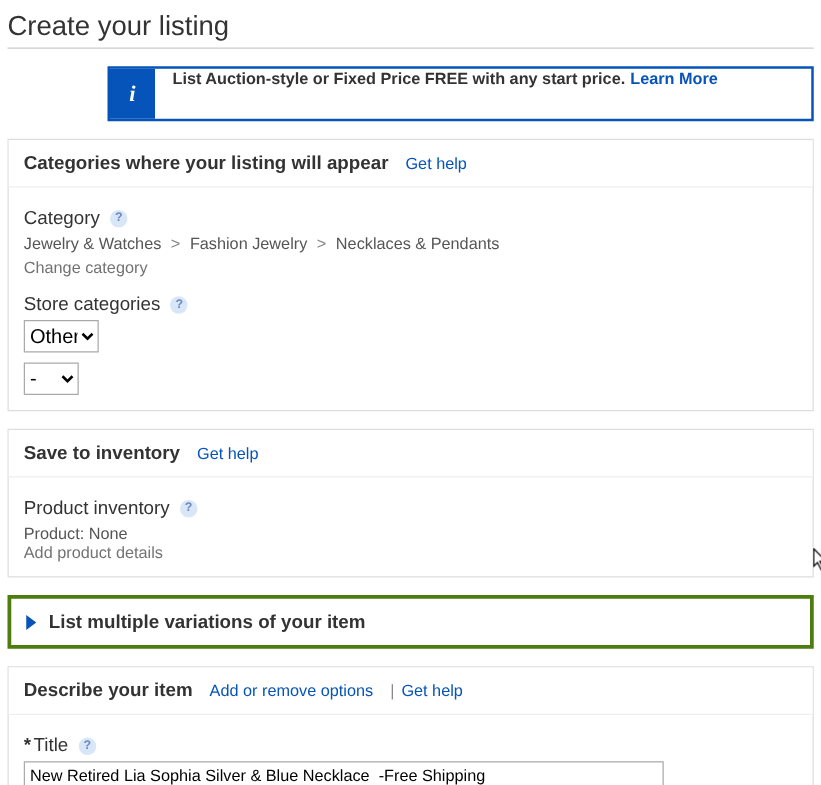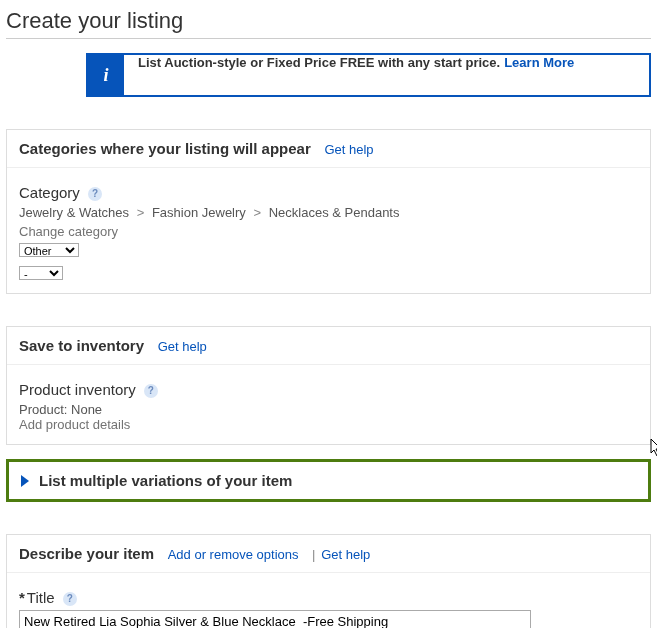--- a/index.html
+++ b/index.html
@@ -4,35 +4,35 @@
 <style>
 html,body{margin:0;padding:0;font-family:Arial,Helvetica,sans-serif;font-size:13px;color:#333;background:#fff}
 body{width:657px}
 .page{padding:0 6px}
 h1{font-size:22px;font-weight:400;color:#333;margin:8px 0 4px 0}
 .hr{border:none;border-top:1px solid #ccc;margin:0 0 14px 0}
 .info-banner{display:flex;align-items:stretch;margin-left:80px;border:2px solid #0654ba;height:40px}
 .info-icon{width:36px;background:#0654ba;display:flex;align-items:center;justify-content:center;color:#fff;font-family:Georgia,serif;font-weight:bold;font-style:italic;font-size:18px}
 .info-text{flex:1;display:flex;padding:0 14px;font-size:13px;font-weight:bold;color:#333}
 .info-text a{color:#0654ba;text-decoration:none;margin-left:4px;font-weight:bold}
-.section{border:1px solid #ddd;margin-top:32px}
+.section{border:1px solid #ddd;margin-top:14px}
 .section-hd{background:#fff;padding:10px 12px;border-bottom:1px solid #eee}
 .section-title{font-size:15px;font-weight:bold;color:#333}
 .get-help{color:#0654ba;text-decoration:none;font-size:13px;font-weight:400;margin-left:10px}
 .divider{color:#888}
 .section-body{padding:12px}
 .fld-label{font-size:15px;color:#333;margin:4px 0}
 .help-q{display:inline-block;width:14px;height:14px;line-height:14px;text-align:center;border-radius:50%;background:#d9e6f7;color:#6b8bbd;font-size:10px;font-weight:bold;margin-left:4px;vertical-align:middle}
 .bc{font-size:13px;color:#555;margin-top:2px}
 .bc .sep{margin:0 4px;color:#888}
 .link{color:#737373;text-decoration:none;font-size:13px;display:inline-block}
 .gap-t4{margin-top:4px}
 .gap-t8{margin-top:8px}
 .gap-t14{margin-top:14px}
-select{font-size:11px;border:1px solid #aaa;background:#fff;height:14px}
+select{font-size:16px;border:1px solid #aaa;background:#fff;height:26px}
 select.sel-other{width:60px}
 select.sel-dash{width:44px}
 input[type=text]{border:1px solid #aaa;height:22px;font-size:13px;padding:0 4px;box-sizing:border-box}
 .title-input{width:512px}
 .expander{padding:10px 12px;border:3px solid #4d7c0f;margin-top:14px;display:flex;align-items:center}
 .caret{width:0;height:0;border-top:6px solid transparent;border-bottom:6px solid transparent;border-left:8px solid #0654ba;margin-right:10px}
 .product-line{font-size:13px;color:#555;margin-top:2px}
 .req-star{font-weight:bold;margin-right:2px}
 .cursor{position:fixed;left:650px;top:438px;pointer-events:none}
 .cursor svg{display:block}
@@ -65,20 +65,24 @@
       </div>
       <div class="bc">
         <span>Jewelry &amp; Watches</span>
         <span class="sep">&gt;</span>
         <span>Fashion Jewelry</span>
         <span class="sep">&gt;</span>
         <span>Necklaces &amp; Pendants</span>
       </div>
       <a href="#" class="link gap-t4">Change category</a>
 
+      <div class="fld-label gap-t14">
+        <span>Store categories</span>
+        <span class="help-q">?</span>
+      </div>
       <div class="gap-t4">
         <select class="sel-other">
           <option>Other</option>
         </select>
       </div>
       <div class="gap-t8">
         <select class="sel-dash">
           <option>-</option>
         </select>
       </div>

